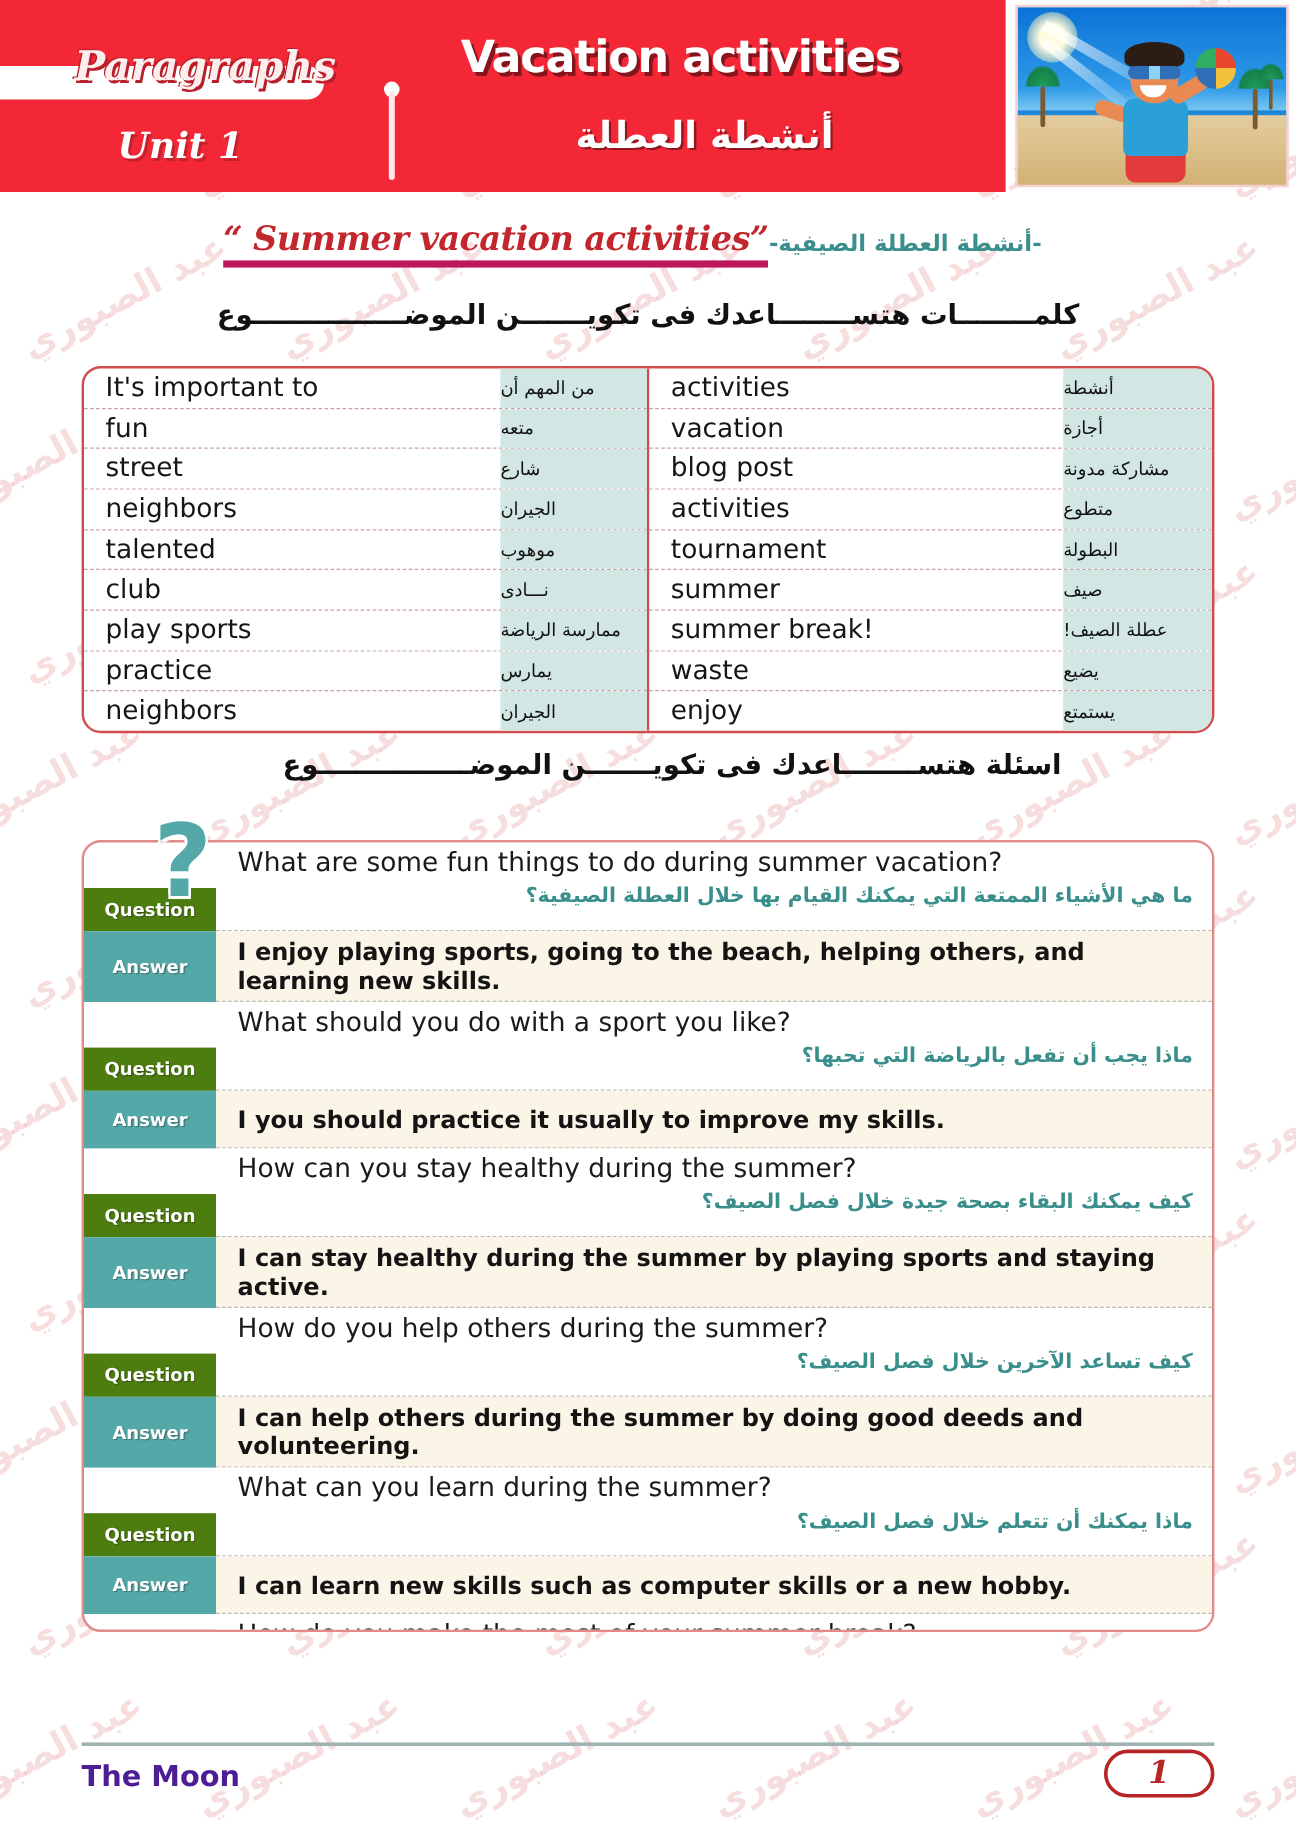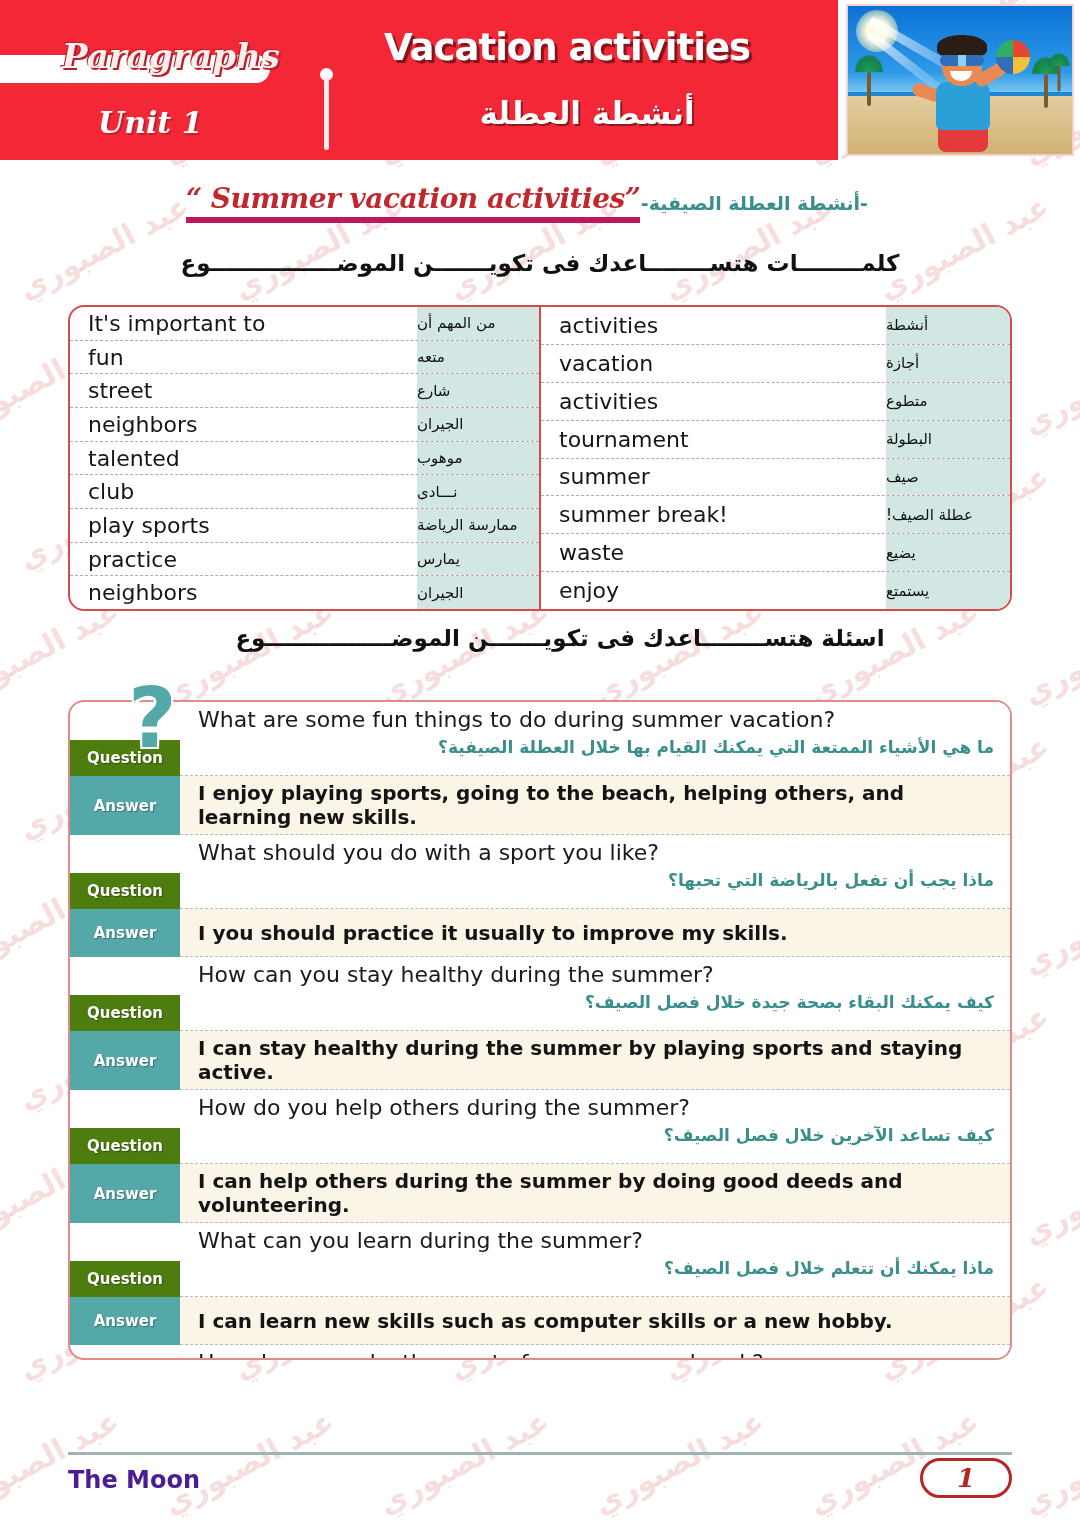--- a/index.html
+++ b/index.html
@@ -528,20 +528,24 @@
         </div>
       </div>
     <div class="vocab-col right" id="vocab-right">
         <div class="vocab-row">
           <div class="vocab-en">activities</div>
           <div class="vocab-ar">أنشطة</div>
         </div>
         <div class="vocab-row">
           <div class="vocab-en">vacation</div>
           <div class="vocab-ar">أجازة</div>
+        </div>
+        <div class="vocab-row">
+          <div class="vocab-en">blog post</div>
+          <div class="vocab-ar">مشاركة مدونة</div>
         </div>
         <div class="vocab-row">
           <div class="vocab-en">activities</div>
           <div class="vocab-ar">متطوع</div>
         </div>
         <div class="vocab-row">
           <div class="vocab-en">tournament</div>
           <div class="vocab-ar">البطولة</div>
         </div>
         <div class="vocab-row">

